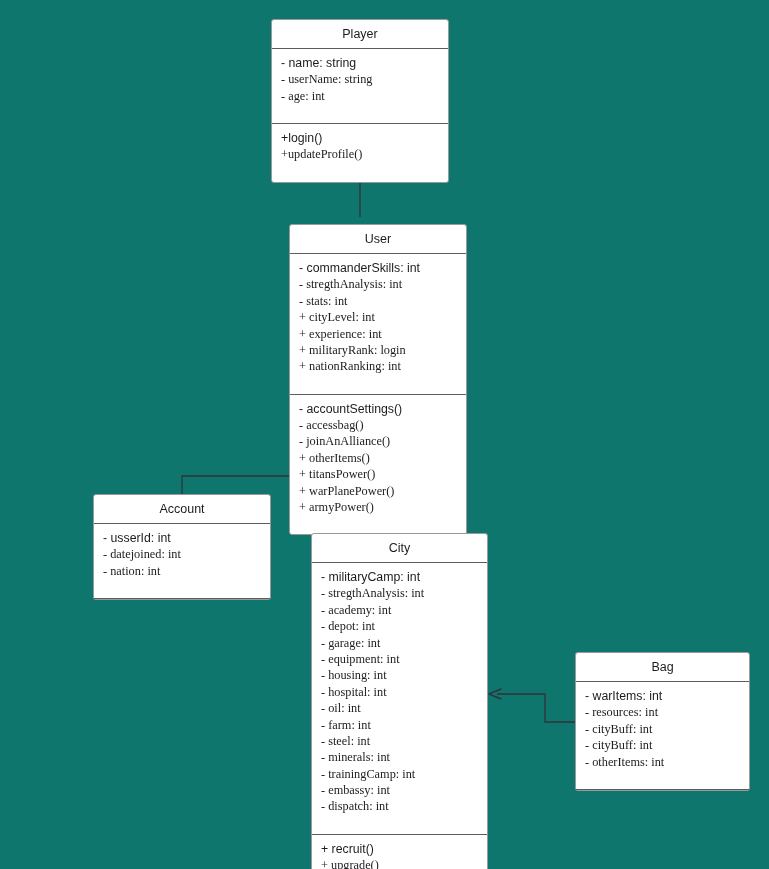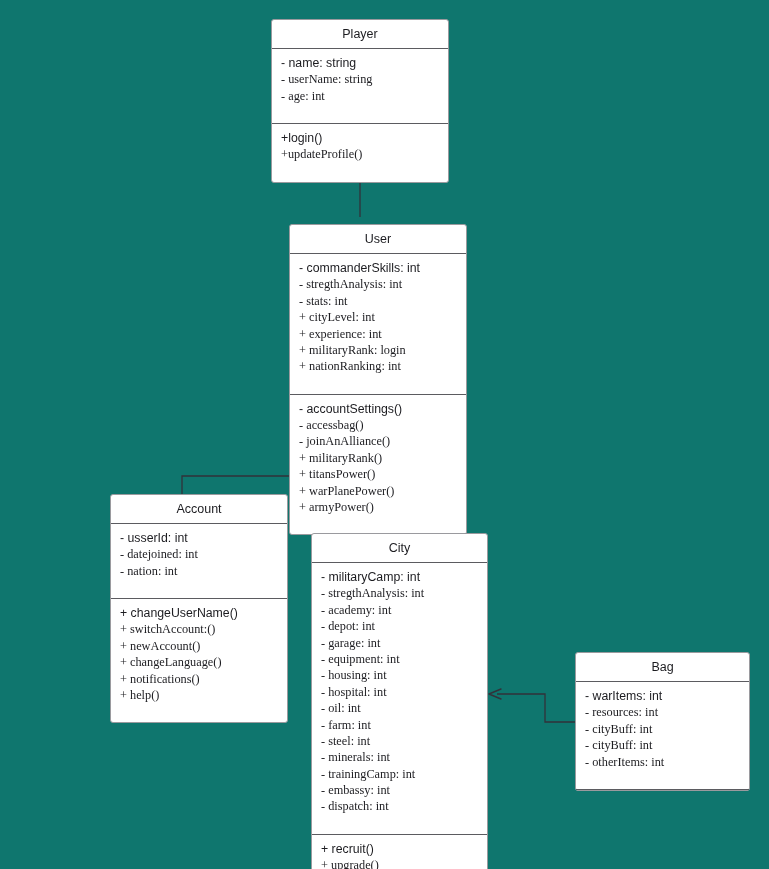--- a/index.html
+++ b/index.html
@@ -60,21 +60,21 @@
     margin: 0;
     color: #1c1c20;
   }
   .uml-member + .uml-member {
     margin-top: 3.1px;
     font-family: Liberation Serif, serif;
   }
   
   #class-player   { left: 271px; top: 19px;  width: 178px; }
   #class-user     { left: 271px; top: 224px; width: 178px; margin-left: 18px; }
-  #class-account  { left:  110px; top: 494px; width: 178px; }
+  #class-account  { left:  93px; top: 494px; width: 178px; }
   #class-city     { left: 311px; top: 533px; width: 177px; }
   #class-bag      { left: 575px; top: 652px; width: 175px; }
 </style>
 </head>
 <body>
 
 <div id="canvas">
 
   <svg id="edges" viewBox="0 0 769 869" width="769" height="869">
     
@@ -123,41 +123,33 @@
       <div class="uml-member">- stats: int</div>
       <div class="uml-member">+ cityLevel: int</div>
       <div class="uml-member">+ experience: int</div>
       <div class="uml-member">+ militaryRank: login</div>
       <div class="uml-member">+ nationRanking: int</div>
     </div>
     <div class="uml-compartment methods">
       <div class="uml-member">- accountSettings()</div>
       <div class="uml-member">- accessbag()</div>
       <div class="uml-member">- joinAnAlliance()</div>
-      <div class="uml-member">+ militaryRank()</div>
+      <div class="uml-member">+ otherItems()</div>
       <div class="uml-member">+ titansPower()</div>
       <div class="uml-member">+ warPlanePower()</div>
       <div class="uml-member">+ armyPower()</div>
     </div>
   </div>
 
   <div class="uml-class" id="class-account">
     <div class="uml-title">Account</div>
     <div class="uml-compartment attrs">
       <div class="uml-member">- usserId: int</div>
       <div class="uml-member">- datejoined: int</div>
       <div class="uml-member">- nation: int</div>
-    </div>
-    <div class="uml-compartment methods">
-      <div class="uml-member">+ changeUserName()</div>
-      <div class="uml-member">+ switchAccount:()</div>
-      <div class="uml-member">+ newAccount()</div>
-      <div class="uml-member">+ changeLanguage()</div>
-      <div class="uml-member">+ notifications()</div>
-      <div class="uml-member">+ help()</div>
     </div>
   </div>
 
   <div class="uml-class" id="class-city">
     <div class="uml-title">City</div>
     <div class="uml-compartment attrs">
       <div class="uml-member">- militaryCamp: int</div>
       <div class="uml-member">- stregthAnalysis: int</div>
       <div class="uml-member">- academy: int</div>
       <div class="uml-member">- depot: int</div>

